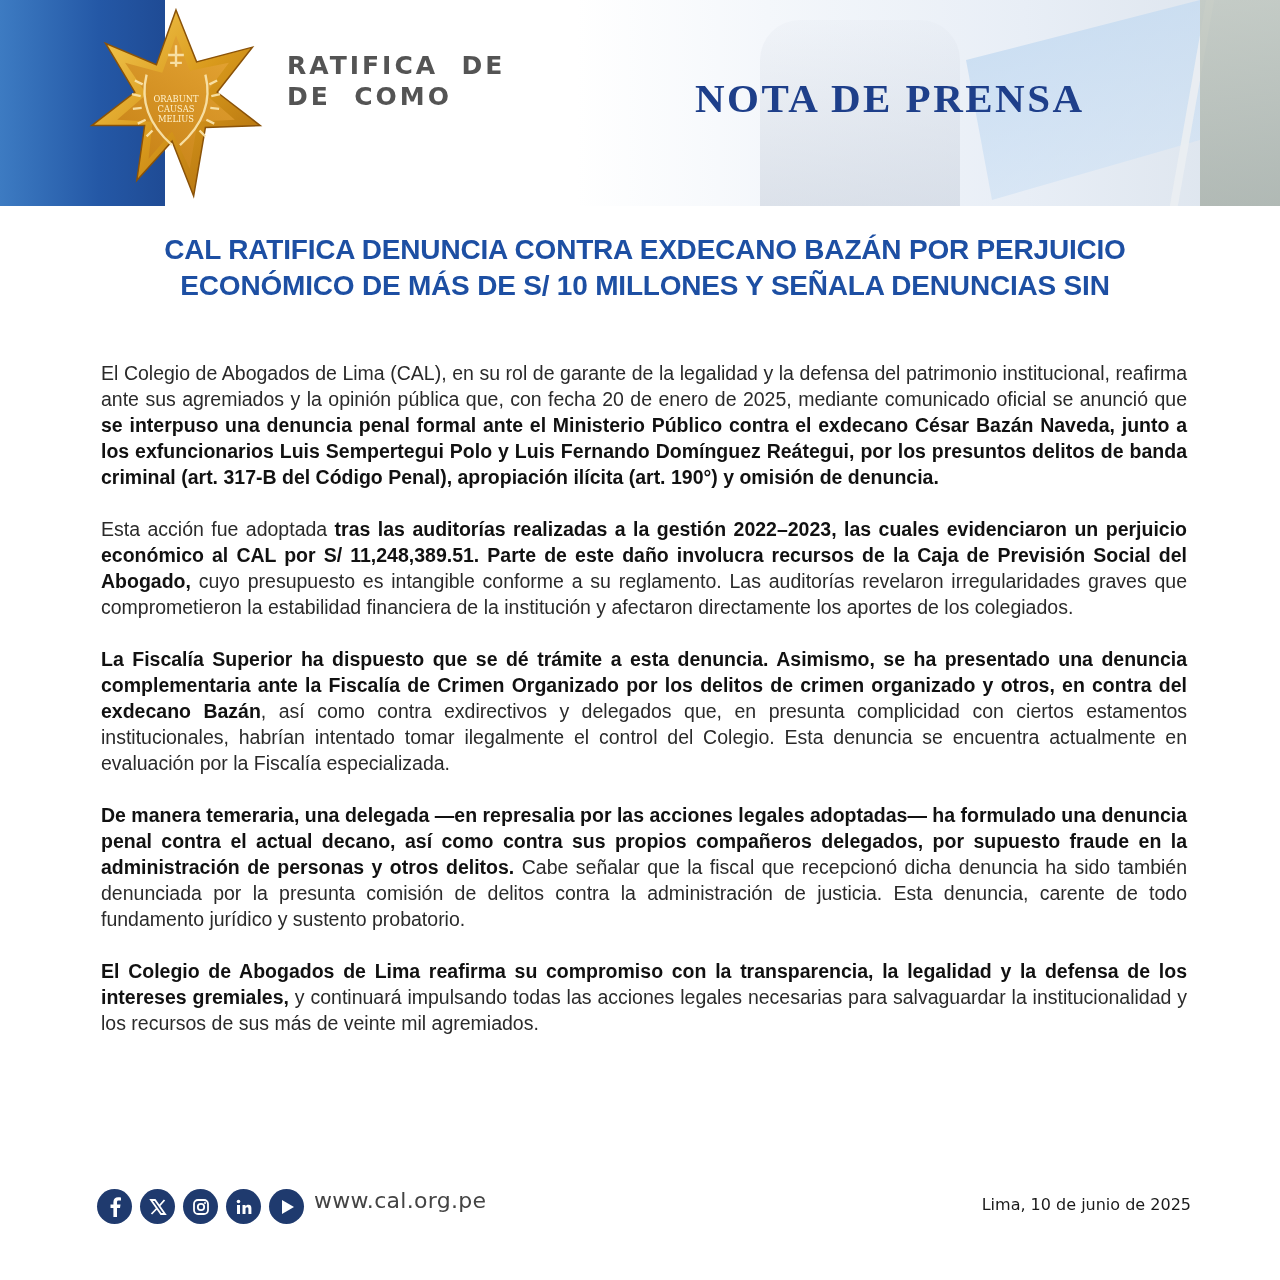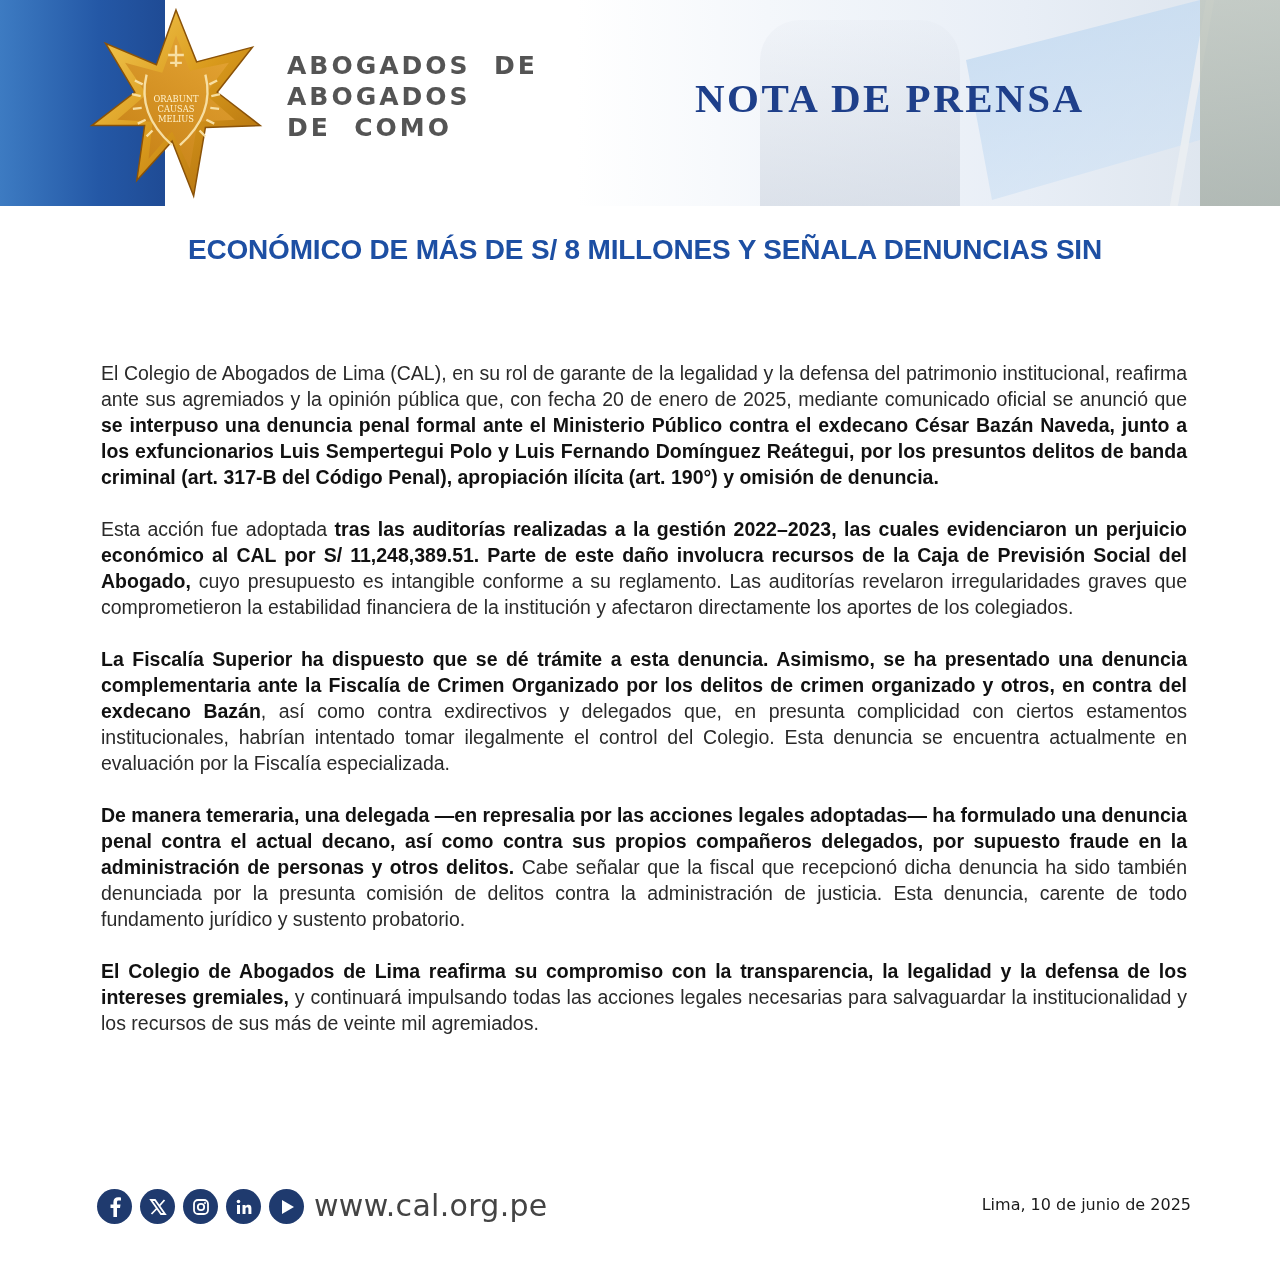--- a/index.html
+++ b/index.html
@@ -35,21 +35,21 @@
     font-family: "Liberation Sans", sans-serif; font-size: 19.5px; line-height: 26px; color: #1a1a1a; }
   .para { text-align: justify; margin: 0 4px 26px 0; }
   .para b { font-weight: bold; color: #111; }
   .para span.reg { color: #2a2a2a; }
 
   .footer-icons { position: absolute; left: 97px; top: 1189px; display: flex; gap: 8px; }
   .soc { width: 35px; height: 35px; border-radius: 50%; background: #1f3a6e;
     display: flex; align-items: center; justify-content: center; color: #fff; }
   .soc svg { display: block; }
   .website { position: absolute; left: 314px; top: 1188px; font-family: "DejaVu Sans", sans-serif;
-    font-size: 30px; color: #444; letter-spacing: 0.3px; }
+    font-size: 22px; color: #444; letter-spacing: 0.3px; }
   .dateline { position: absolute; right: 89px; top: 1195px; font-family: "DejaVu Sans", sans-serif;
     font-size: 16px; color: #1a1a1a; }
 </style>
 </head>
 <body>
 
 <div class="header">
   <div class="bg-building"></div>
   <div class="bg-flag"></div>
   <div class="bg-pole"></div>
@@ -76,29 +76,29 @@
       <path d="M66,80 l-8,-4 M64,92 l-9,-2 M65,104 l-9,1 M69,116 l-8,4 M76,127 l-6,6"></path>
       <path d="M134,80 l8,-4 M136,92 l9,-2 M135,104 l9,1 M131,116 l8,4 M124,127 l6,6"></path>
       <path d="M100,40 v22 M92,50 h16 M94,58 h12"></path>
     </g>
     <text x="100" y="98" text-anchor="middle" font-family="DejaVu Serif, serif" font-size="8.5" fill="#fff2cc">ORABUNT</text>
     <text x="100" y="108" text-anchor="middle" font-family="DejaVu Serif, serif" font-size="8.5" fill="#fff2cc">CAUSAS</text>
     <text x="100" y="118" text-anchor="middle" font-family="DejaVu Serif, serif" font-size="8.5" fill="#fff2cc">MELIUS</text>
   </svg>
 
   <div class="org-name">
-    <div>ABOGADOS  DE</div>
-    <div>ABOGADOS</div>
+    <div>RATIFICA  DE</div>
     <div>DE  COMO</div>
   </div>
   <div class="nota">NOTA DE PRENSA</div>
 </div>
 
 <div class="title">
-  <div>ECONÓMICO DE MÁS DE S/ 8 MILLONES Y SEÑALA DENUNCIAS SIN</div>
+  <div>CAL RATIFICA DENUNCIA CONTRA EXDECANO BAZÁN POR PERJUICIO</div>
+  <div>ECONÓMICO DE MÁS DE S/ 10 MILLONES Y SEÑALA DENUNCIAS SIN</div>
 </div>
 
 <div class="body">
   <p class="para"><span class="reg">El Colegio de Abogados de Lima (CAL), en su rol de garante de la legalidad y la defensa del patrimonio institucional, reafirma ante sus agremiados y la opinión pública que, con fecha 20 de enero de 2025, mediante comunicado oficial se anunció que </span><b>se interpuso una denuncia penal formal ante el Ministerio Público contra el exdecano César Bazán Naveda, junto a los exfuncionarios Luis Sempertegui Polo y Luis Fernando Domínguez Reátegui, por los presuntos delitos de banda criminal (art. 317-B del Código Penal), apropiación ilícita (art. 190°) y omisión de denuncia.</b></p>
   <p class="para"><span class="reg">Esta acción fue adoptada </span><b>tras las auditorías realizadas a la gestión 2022–2023, las cuales evidenciaron un perjuicio económico al CAL por S/ 11,248,389.51. Parte de este daño involucra recursos de la Caja de Previsión Social del Abogado,</b><span class="reg"> cuyo presupuesto es intangible conforme a su reglamento. Las auditorías revelaron irregularidades graves que comprometieron la estabilidad financiera de la institución y afectaron directamente los aportes de los colegiados.</span></p>
   <p class="para"><b>La Fiscalía Superior ha dispuesto que se dé trámite a esta denuncia. Asimismo, se ha presentado una denuncia complementaria ante la Fiscalía de Crimen Organizado por los delitos de crimen organizado y otros, en contra del exdecano Bazán</b><span class="reg">, así como contra exdirectivos y delegados que, en presunta complicidad con ciertos estamentos institucionales, habrían intentado tomar ilegalmente el control del Colegio. Esta denuncia se encuentra actualmente en evaluación por la Fiscalía especializada.</span></p>
   <p class="para"><b>De manera temeraria, una delegada —en represalia por las acciones legales adoptadas— ha formulado una denuncia penal contra el actual decano, así como contra sus propios compañeros delegados, por supuesto fraude en la administración de personas y otros delitos.</b><span class="reg"> Cabe señalar que la fiscal que recepcionó dicha denuncia ha sido también denunciada por la presunta comisión de delitos contra la administración de justicia. Esta denuncia, carente de todo fundamento jurídico y sustento probatorio.</span></p>
   <p class="para"><b>El Colegio de Abogados de Lima reafirma su compromiso con la transparencia, la legalidad y la defensa de los intereses gremiales,</b><span class="reg"> y continuará impulsando todas las acciones legales necesarias para salvaguardar la institucionalidad y los recursos de sus más de veinte mil agremiados.</span></p>
 </div>
 

